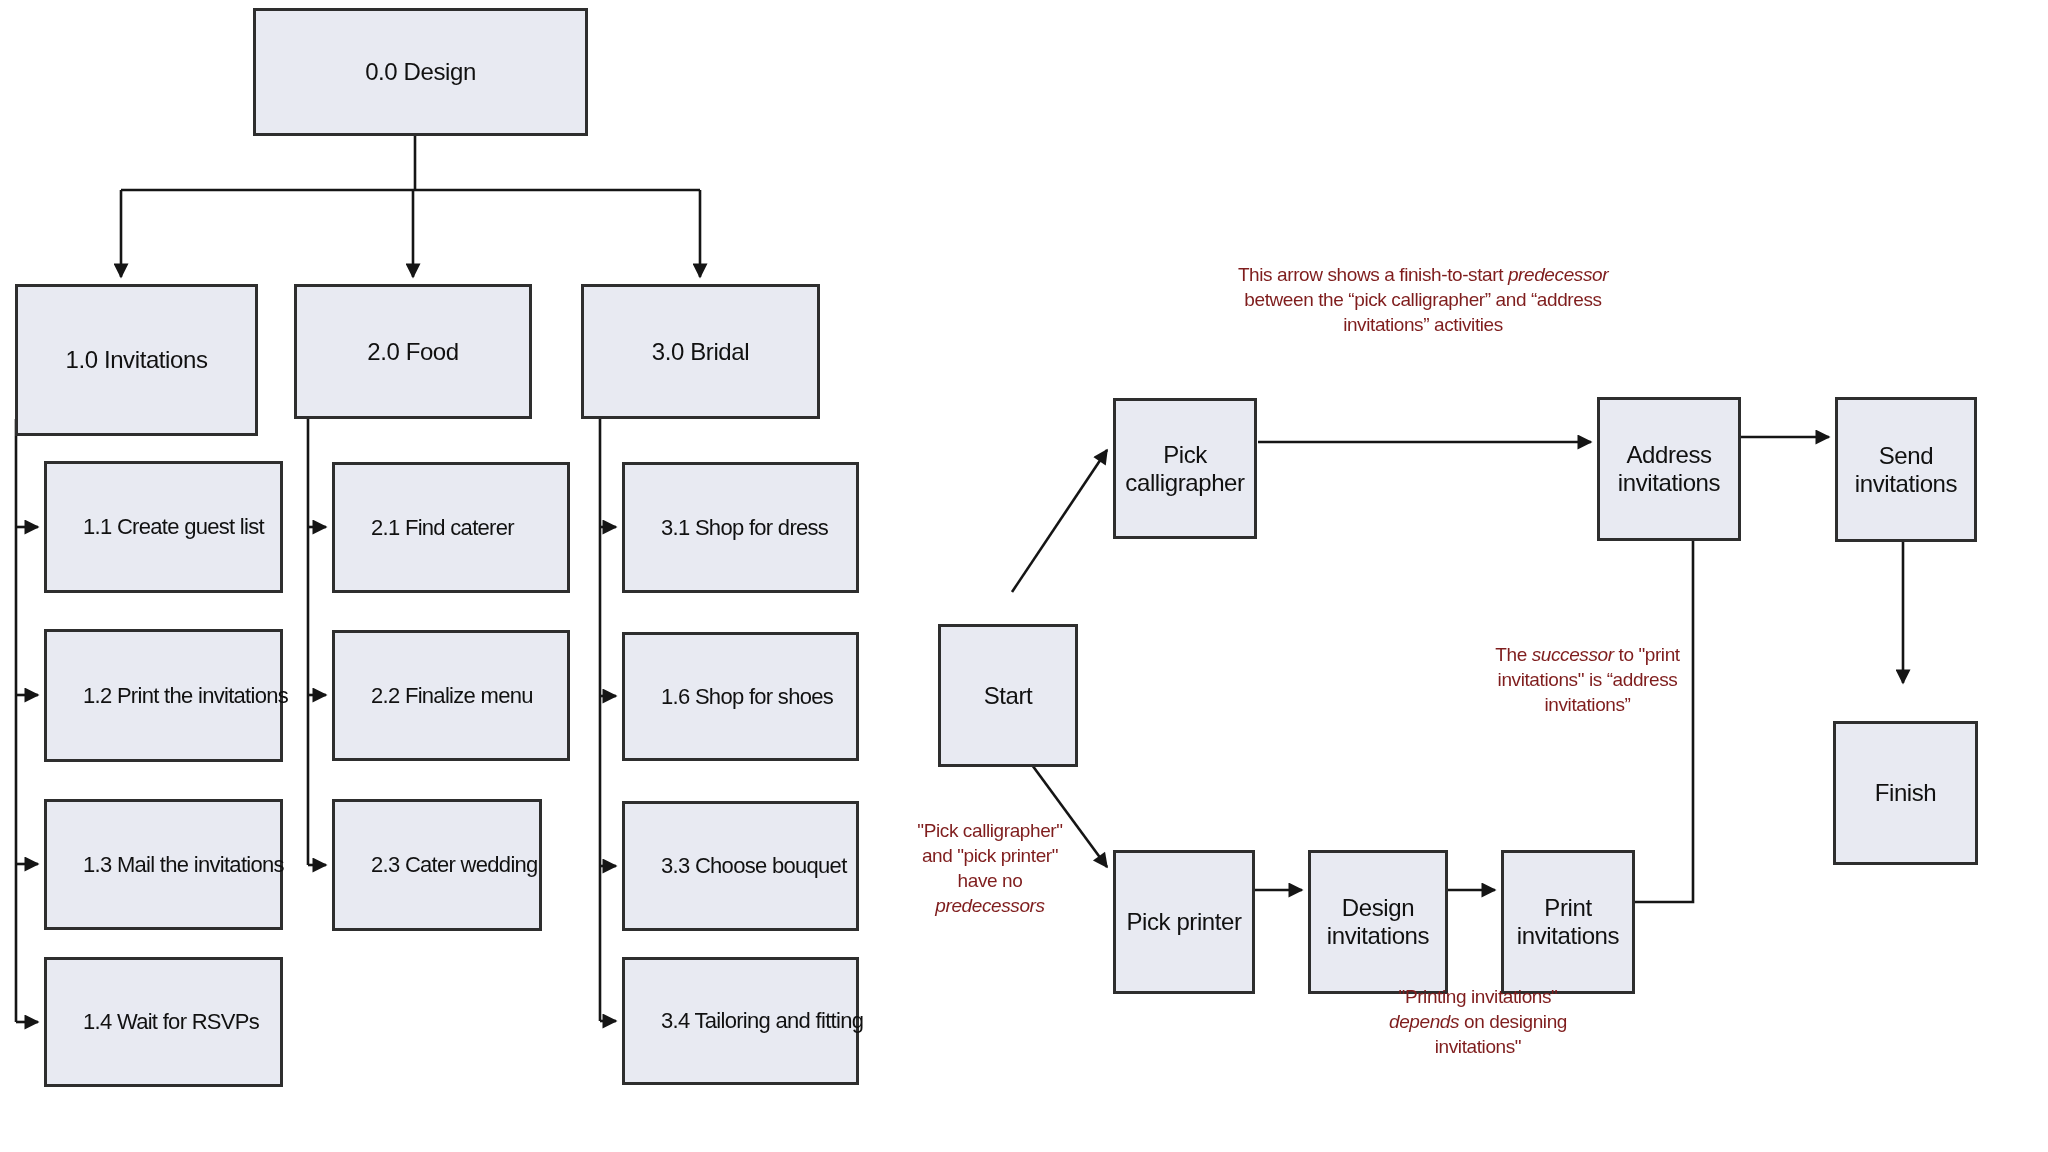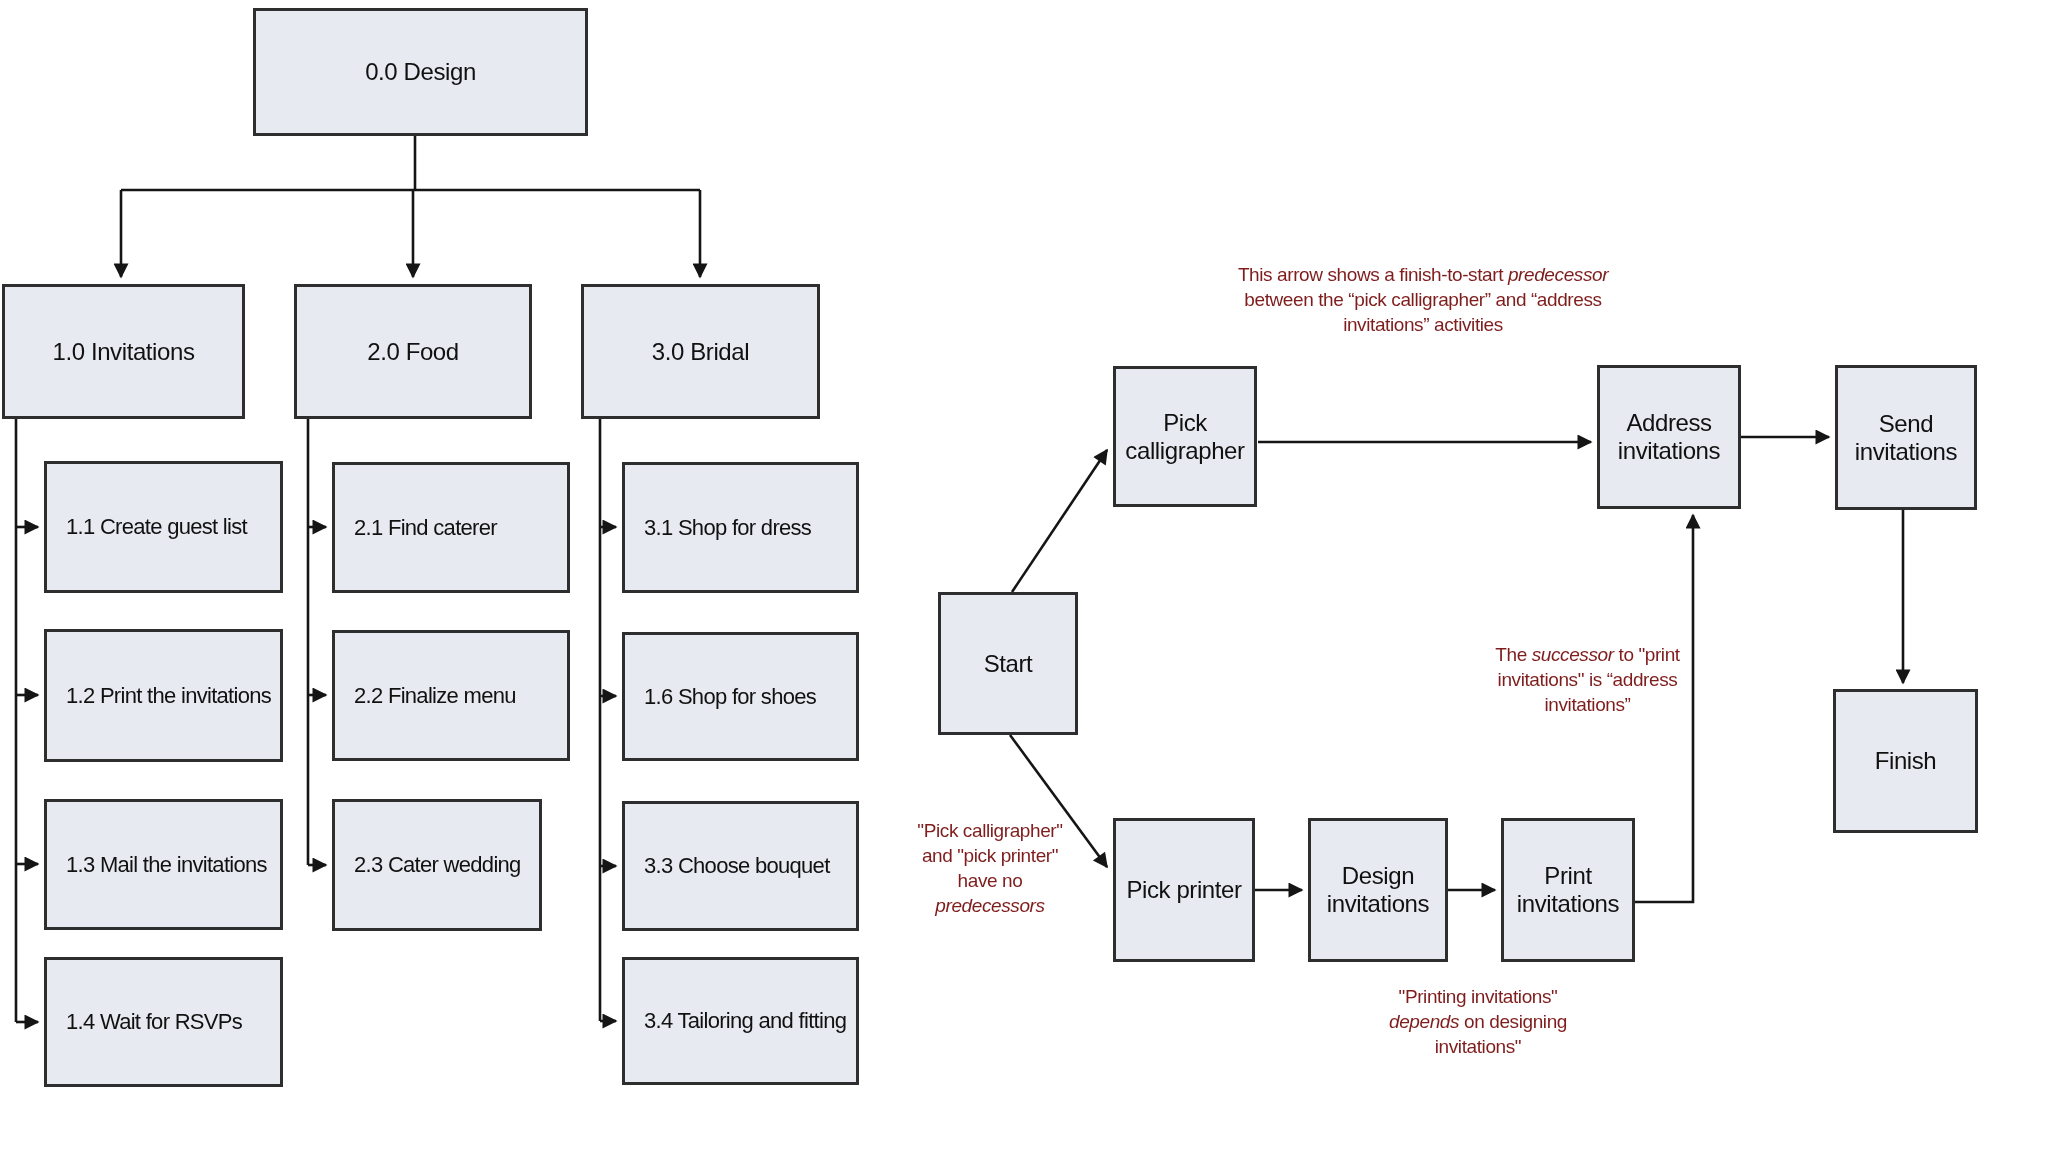--- a/index.html
+++ b/index.html
@@ -8,24 +8,24 @@
     font-family:"Liberation Sans","DejaVu Sans",sans-serif;color:#111;
   }
   #connectors{position:absolute;left:0;top:0;width:2048px;height:1152px;}
   .box{
     position:absolute;box-sizing:border-box;
     background:#e8eaf2;border:3px solid #2e2e2e;
     display:flex;align-items:center;justify-content:center;
     font-size:24px;letter-spacing:-0.4px;line-height:1.15;text-align:center;
   }
   .box.child{
-    justify-content:flex-start;padding-left:19px;text-align:left;
+    justify-content:flex-start;padding-left:36px;text-align:left;
     font-size:22px;letter-spacing:-0.7px;white-space:nowrap;
   }
-  .box.net{padding:4px 8px;}
+  .box.net{padding:4px 8px;margin-top:32px;}
   .lbl{display:block;}
   .ann{
     position:absolute;text-align:center;font-size:19px;letter-spacing:-0.4px;
     line-height:1.32;white-space:pre-line;color:#7f1d1d;
   }
   .ann .it{font-style:italic;}
 </style>
 </head>
 <body>
 
@@ -70,21 +70,21 @@
       <path d="M1255 890 H1302" marker-end="url(#ah)"></path>
       <path d="M1448 890 H1495" marker-end="url(#ah)"></path>
       <path d="M1635 902 H1693 V515" marker-end="url(#ah)"></path>
     </g>
   </svg>
 
   <div class="box parent" style="left:253px;top:8px;width:335px;height:128px">
       <span class="lbl">0.0 Design</span>
     </div>
 
-  <div class="box parent" style="left:2px;top:284px;width:243px;height:135px">
+  <div class="box parent" style="left:15px;top:284px;width:243px;height:152px">
       <span class="lbl">1.0 Invitations</span>
     </div>
   <div class="box parent" style="left:294px;top:284px;width:238px;height:135px">
       <span class="lbl">2.0 Food</span>
     </div>
   <div class="box parent" style="left:581px;top:284px;width:239px;height:135px">
       <span class="lbl">3.0 Bridal</span>
     </div>
 
   <div class="box child" style="left:44px;top:461px;width:239px;height:132px">

